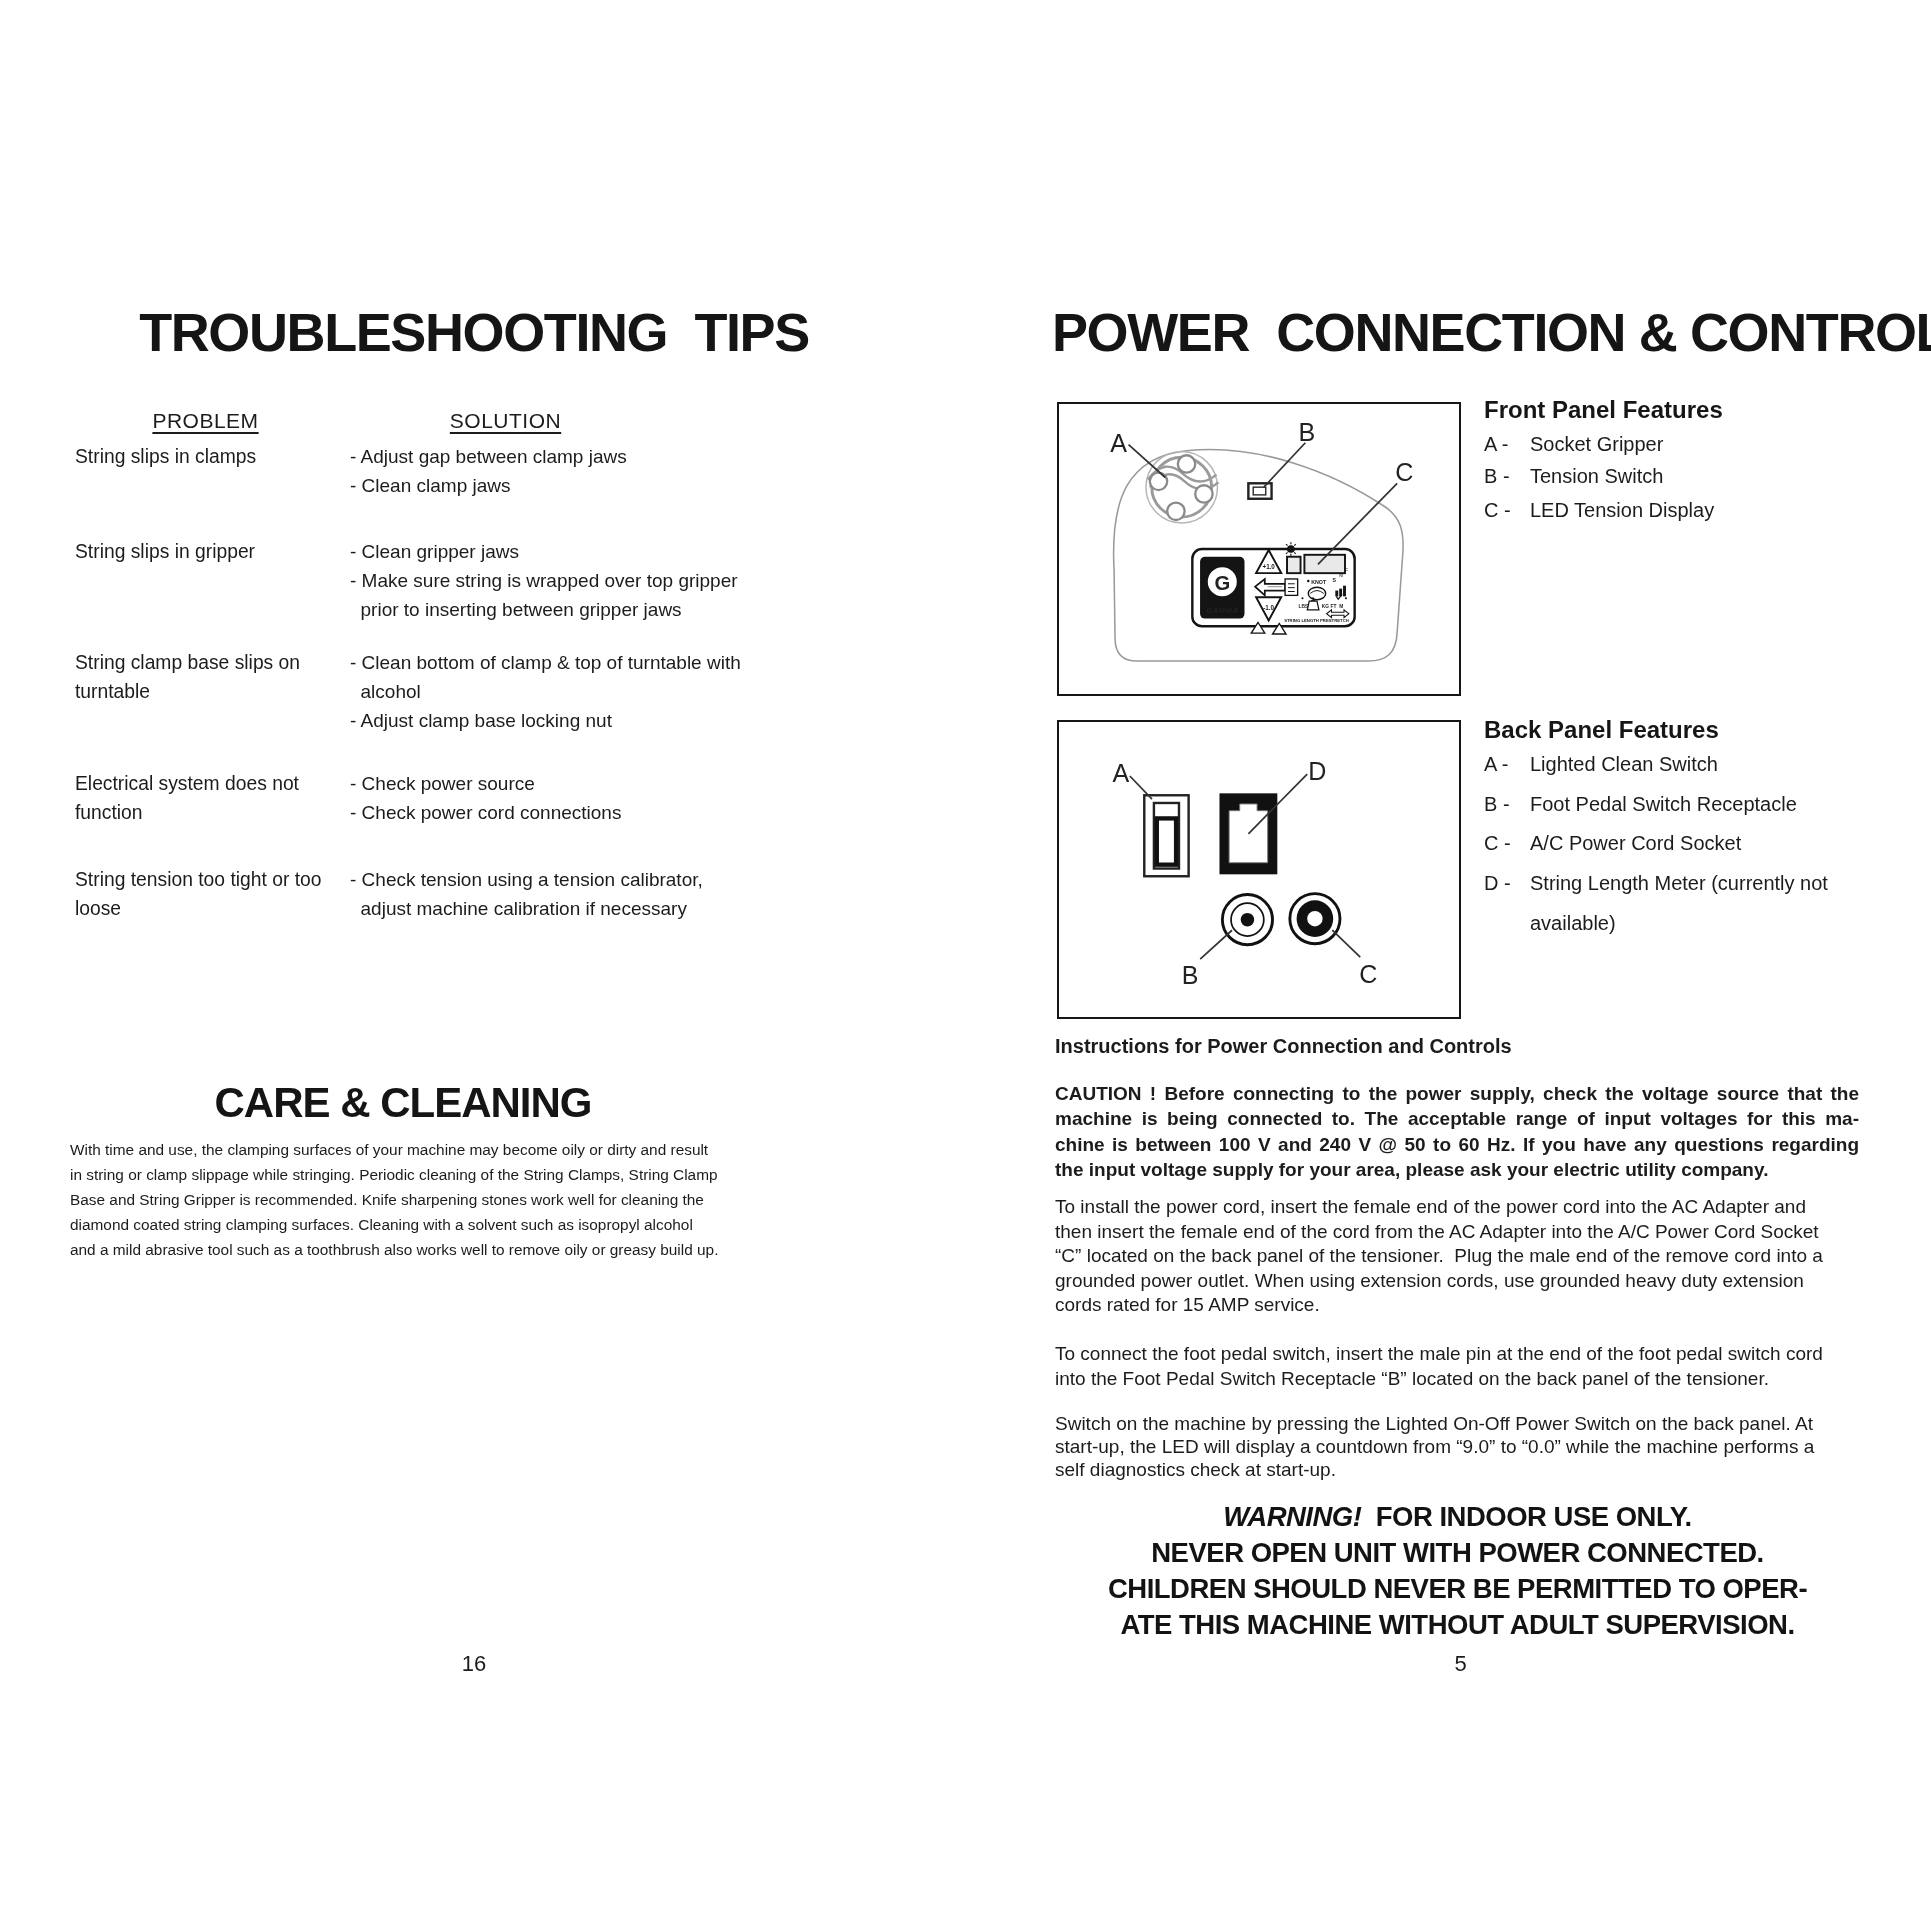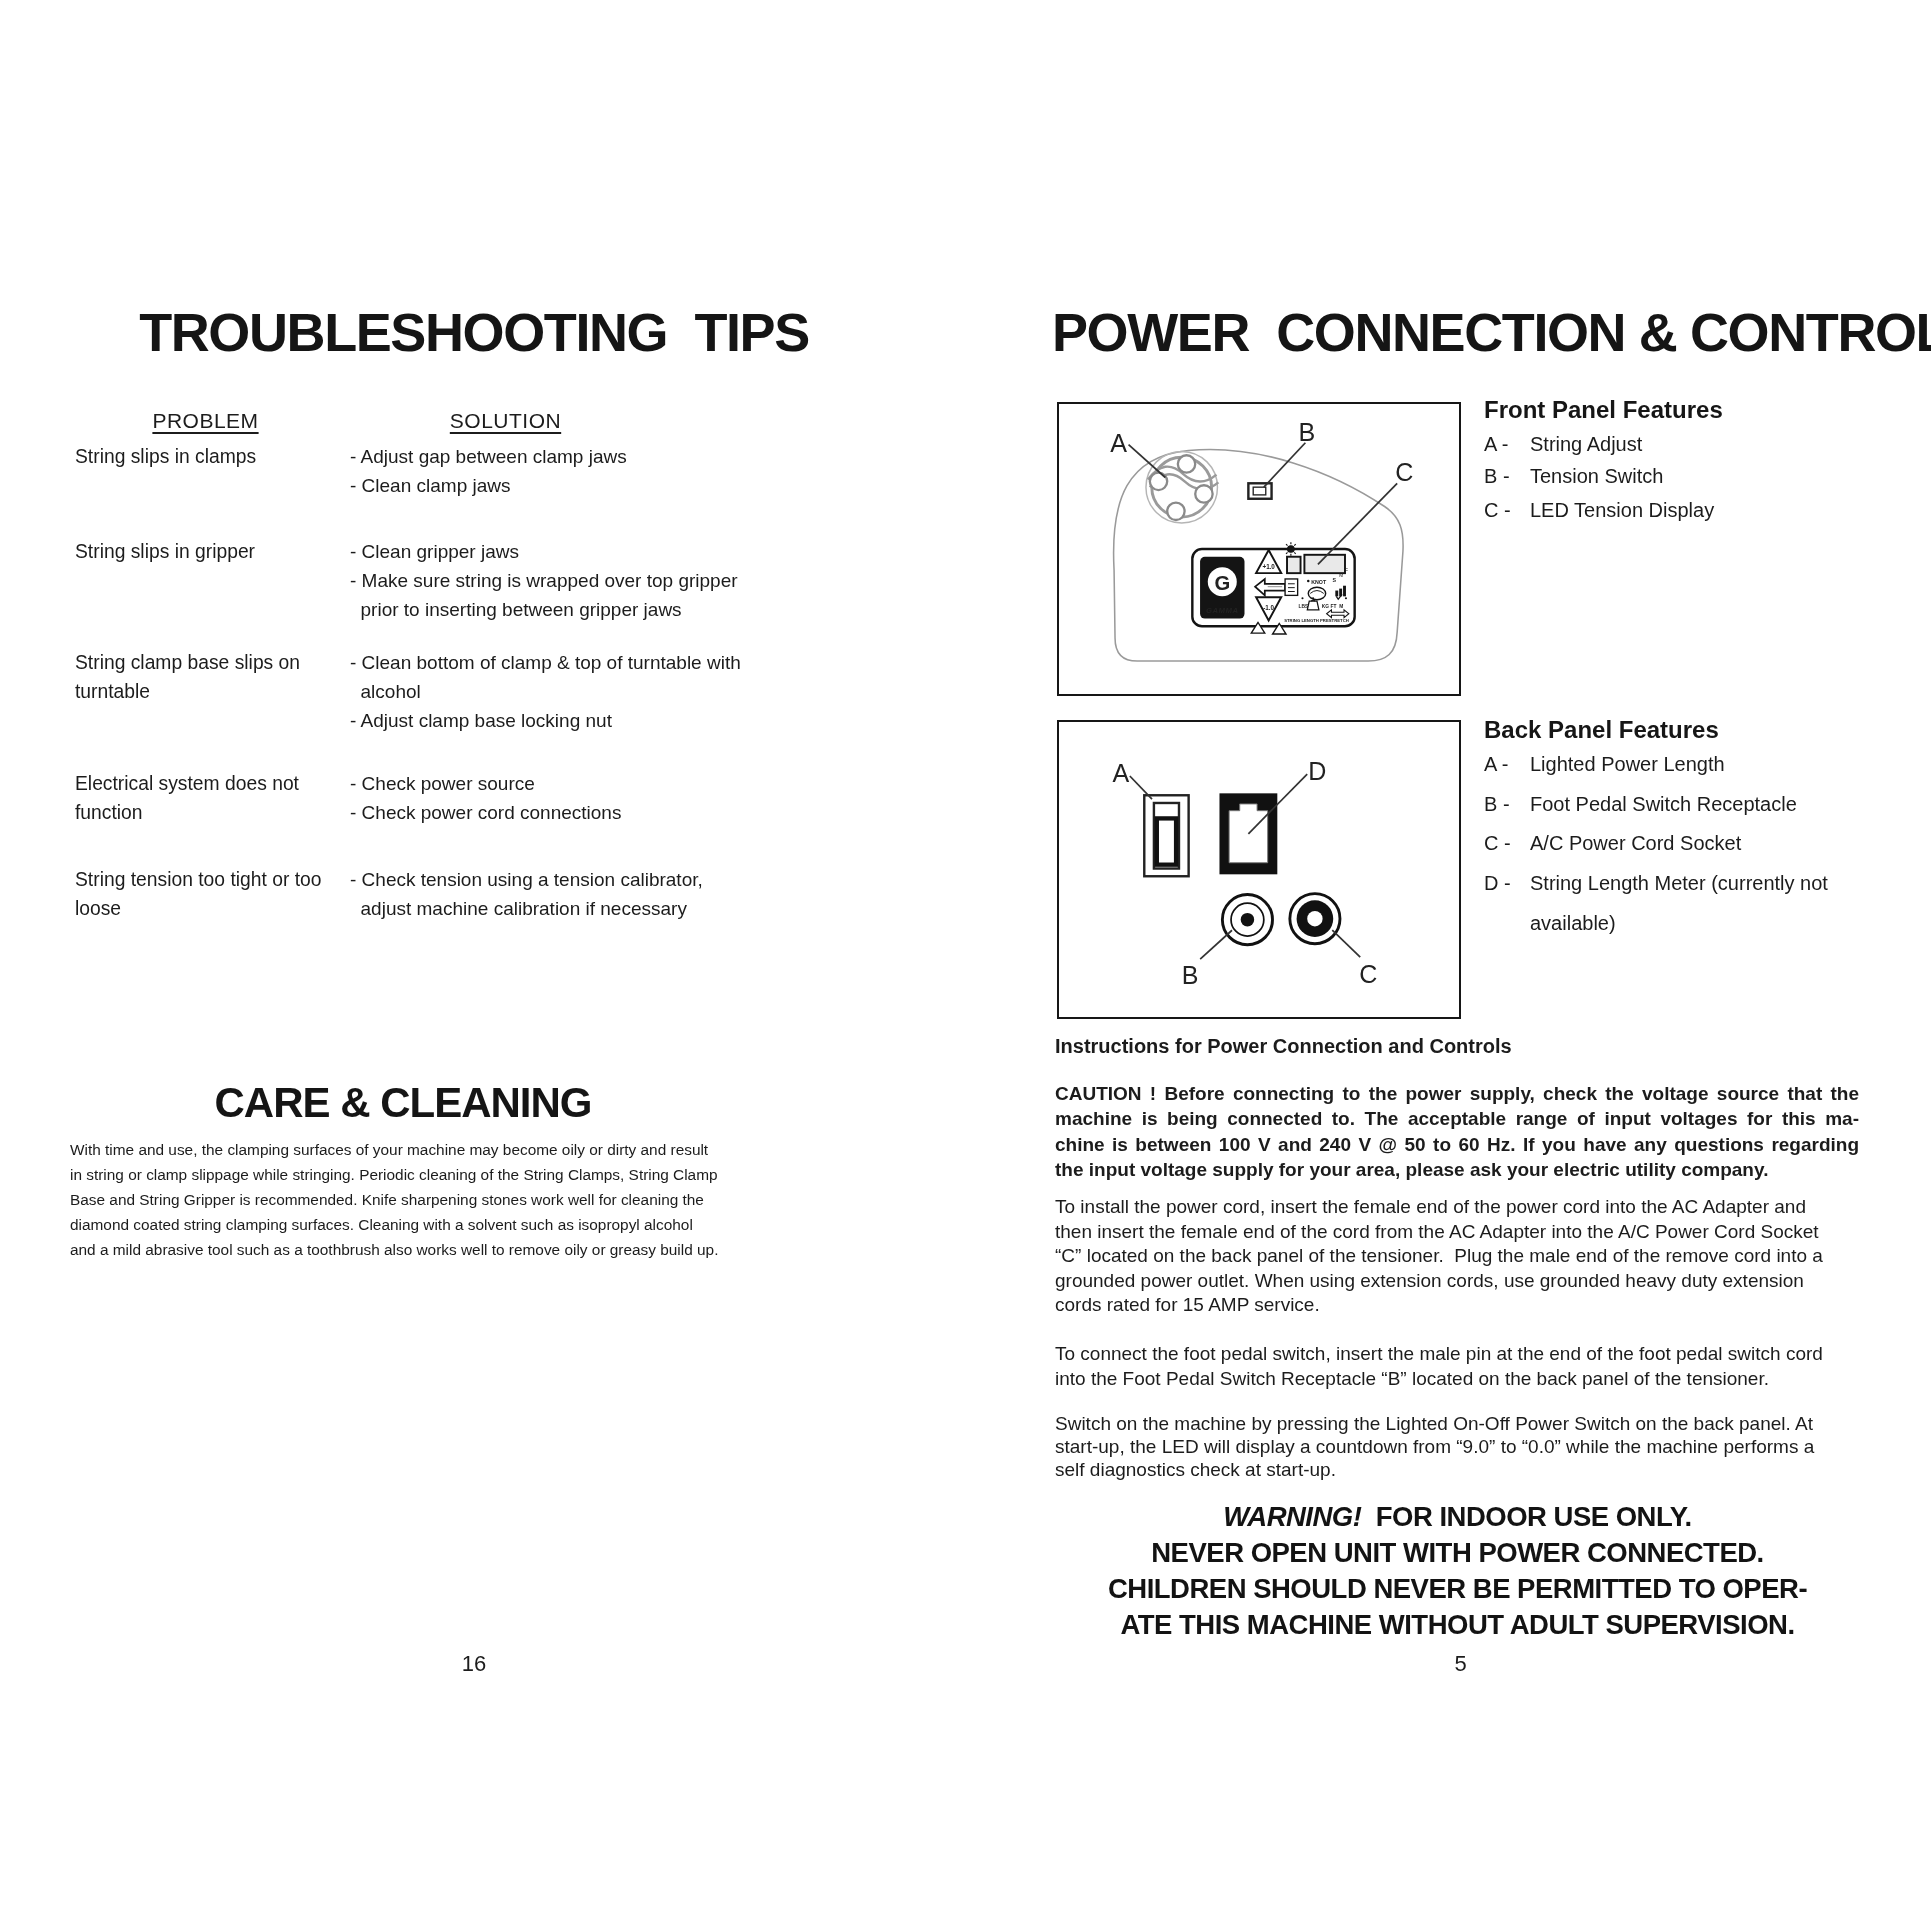--- a/index.html
+++ b/index.html
@@ -181,21 +181,21 @@
       <line x1="350" y1="82" x2="268" y2="166" stroke="#333" stroke-width="1.8"></line>
       <text x="53" y="50" class="dletter">A</text>
       <text x="248" y="38" class="dletter">B</text>
       <text x="348" y="80" class="dletter">C</text>
     </svg>
   </div>
 
   <div class="abs feathdr" style="left:1484px;top:396px;">Front Panel Features</div>
   <div class="abs featrow" style="left:1484px;top:433px;width:348px;height:27px;">
     <span class="fkey">A -</span>
-    <span class="flab">String Adjust</span>
+    <span class="flab">Socket Gripper</span>
   </div>
   <div class="abs featrow" style="left:1484px;top:465px;width:348px;height:27px;">
     <span class="fkey">B -</span>
     <span class="flab">Tension Switch</span>
   </div>
   <div class="abs featrow" style="left:1484px;top:499px;width:348px;height:27px;">
     <span class="fkey">C -</span>
     <span class="flab">LED Tension Display</span>
   </div>
 
@@ -232,21 +232,21 @@
       <text x="55" y="62" class="dletter">A</text>
       <text x="258" y="60" class="dletter">D</text>
       <text x="127" y="272" class="dletter">B</text>
       <text x="311" y="271" class="dletter">C</text>
     </svg>
   </div>
 
   <div class="abs feathdr" style="left:1484px;top:716px;">Back Panel Features</div>
   <div class="abs featrow" style="left:1484px;top:753px;width:367px;height:27px;">
     <span class="fkey">A -</span>
-    <span class="flab">Lighted Power Length</span>
+    <span class="flab">Lighted Clean Switch</span>
   </div>
   <div class="abs featrow" style="left:1484px;top:793px;width:367px;height:27px;">
     <span class="fkey">B -</span>
     <span class="flab">Foot Pedal Switch Receptacle</span>
   </div>
   <div class="abs featrow" style="left:1484px;top:832px;width:367px;height:27px;">
     <span class="fkey">C -</span>
     <span class="flab">A/C Power Cord Socket</span>
   </div>
   <div class="abs featrow" style="left:1484px;top:872px;width:367px;height:68px;">

